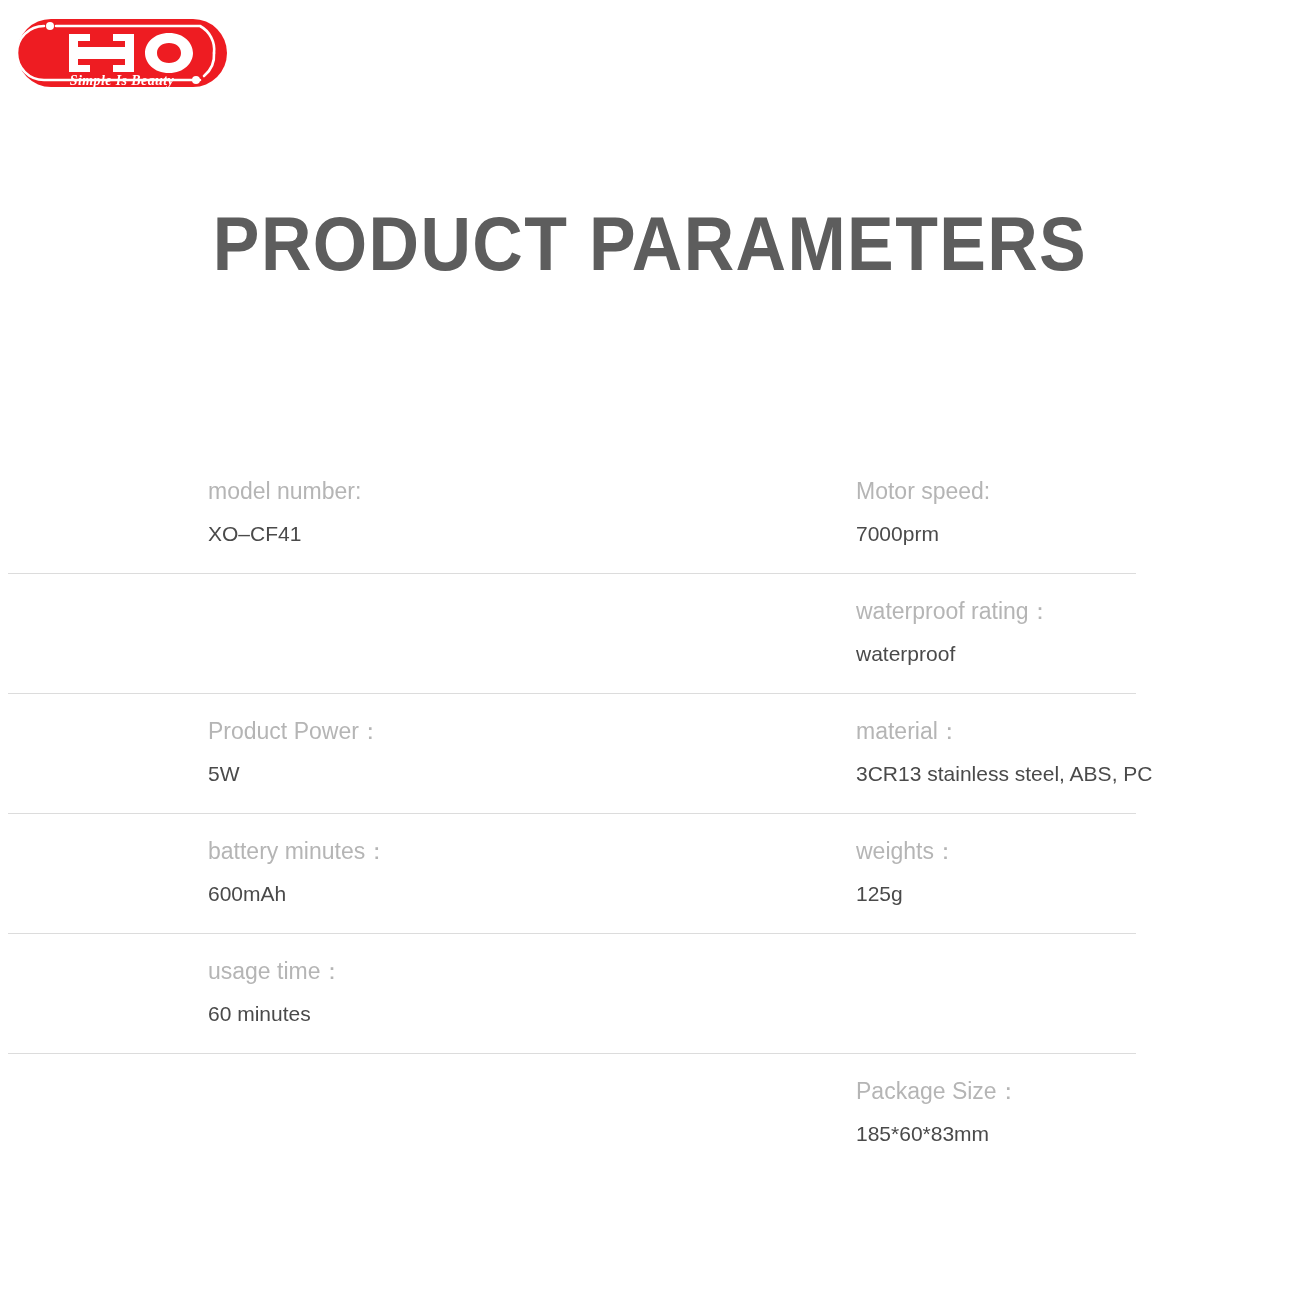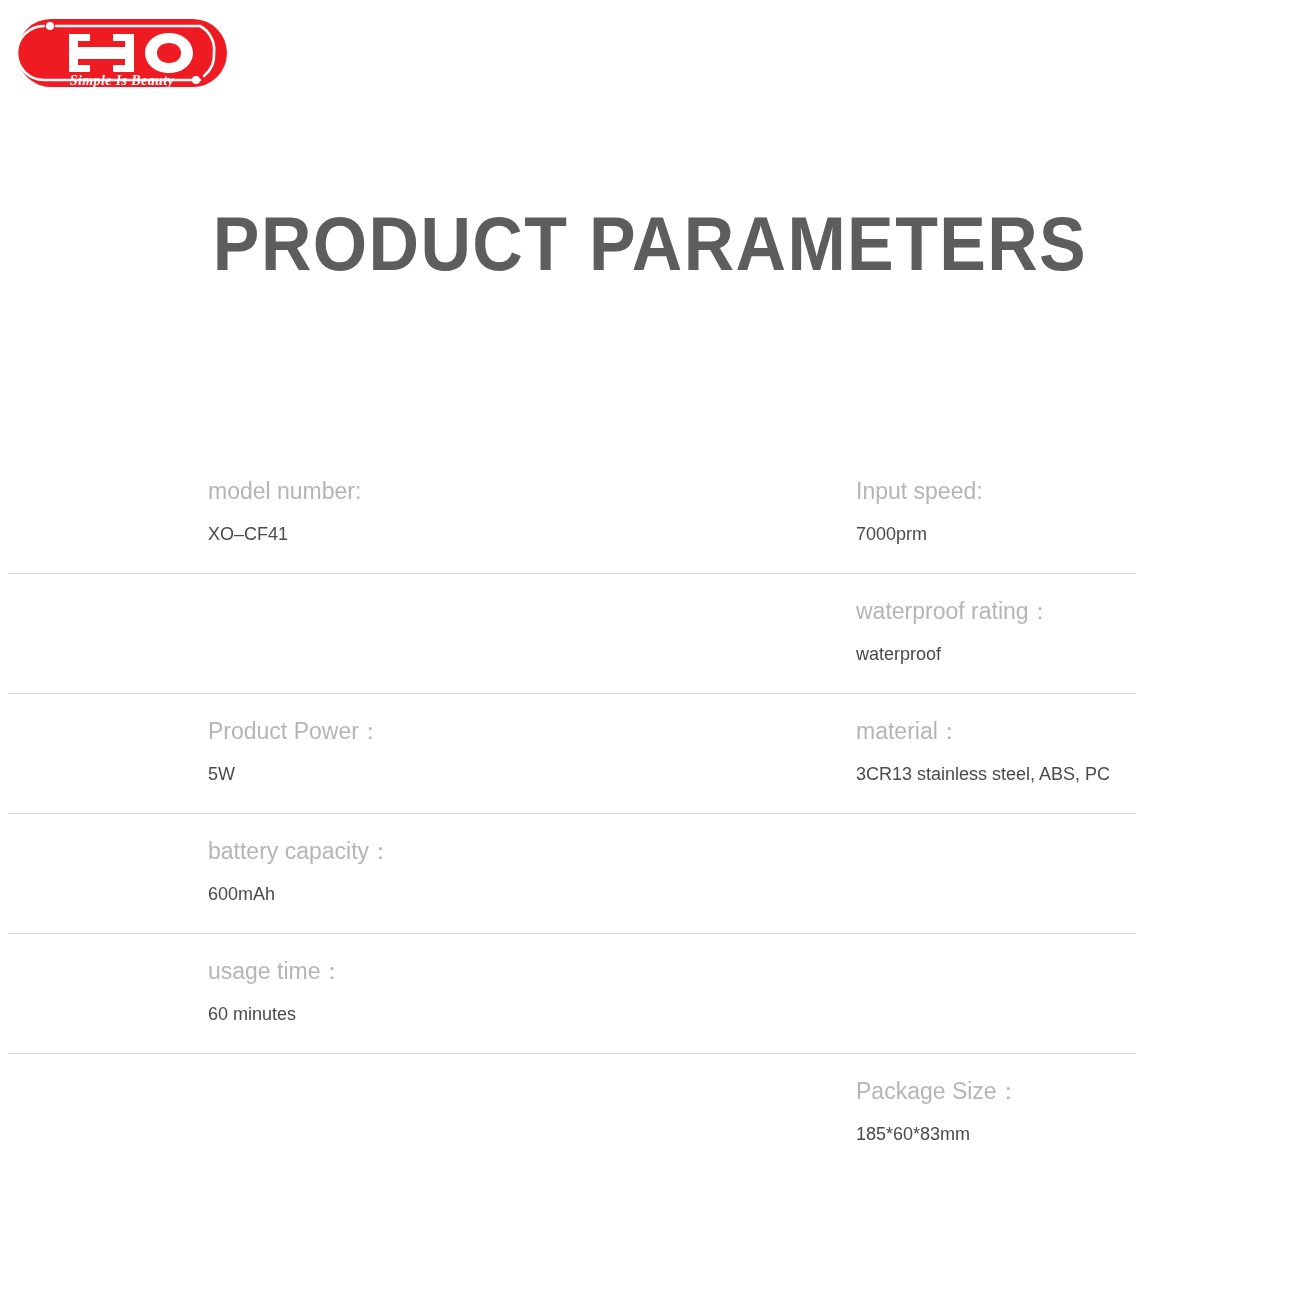--- a/index.html
+++ b/index.html
@@ -82,21 +82,21 @@
     font-size: 23px;
     line-height: 30px;
     color: #b5b5b5;
     white-space: nowrap;
     font-weight: normal;
   }
   .spec-value {
     position: absolute;
     top: 66px;
     left: 0;
-    font-size: 18px;
+    font-size: 21px;
     line-height: 28px;
     color: #4a4a4a;
     white-space: nowrap;
     font-weight: normal;
   }
 </style>
 </head>
 <body>
 
 <div class="logo-wrap">
@@ -132,21 +132,21 @@
 <div class="title">PRODUCT PARAMETERS</div>
 
 <div class="spec-table">
 
   <div class="spec-row">
     <div class="spec-cell col-left">
       <div class="spec-label">model number:</div>
       <div class="spec-value">XO–CF41</div>
     </div>
     <div class="spec-cell col-right">
-      <div class="spec-label">Input speed:</div>
+      <div class="spec-label">Motor speed:</div>
       <div class="spec-value">7000prm</div>
     </div>
   </div>
 
   <div class="spec-row">
     <div class="spec-cell col-right">
       <div class="spec-label">waterproof rating：</div>
       <div class="spec-value">waterproof</div>
     </div>
   </div>
@@ -157,22 +157,26 @@
       <div class="spec-value">5W</div>
     </div>
     <div class="spec-cell col-right">
       <div class="spec-label">material：</div>
       <div class="spec-value">3CR13 stainless steel, ABS, PC</div>
     </div>
   </div>
 
   <div class="spec-row">
     <div class="spec-cell col-left">
-      <div class="spec-label">battery capacity：</div>
+      <div class="spec-label">battery minutes：</div>
       <div class="spec-value">600mAh</div>
+    </div>
+    <div class="spec-cell col-right">
+      <div class="spec-label">weights：</div>
+      <div class="spec-value">125g</div>
     </div>
   </div>
 
   <div class="spec-row">
     <div class="spec-cell col-left">
       <div class="spec-label">usage time：</div>
       <div class="spec-value">60 minutes</div>
     </div>
   </div>
 

